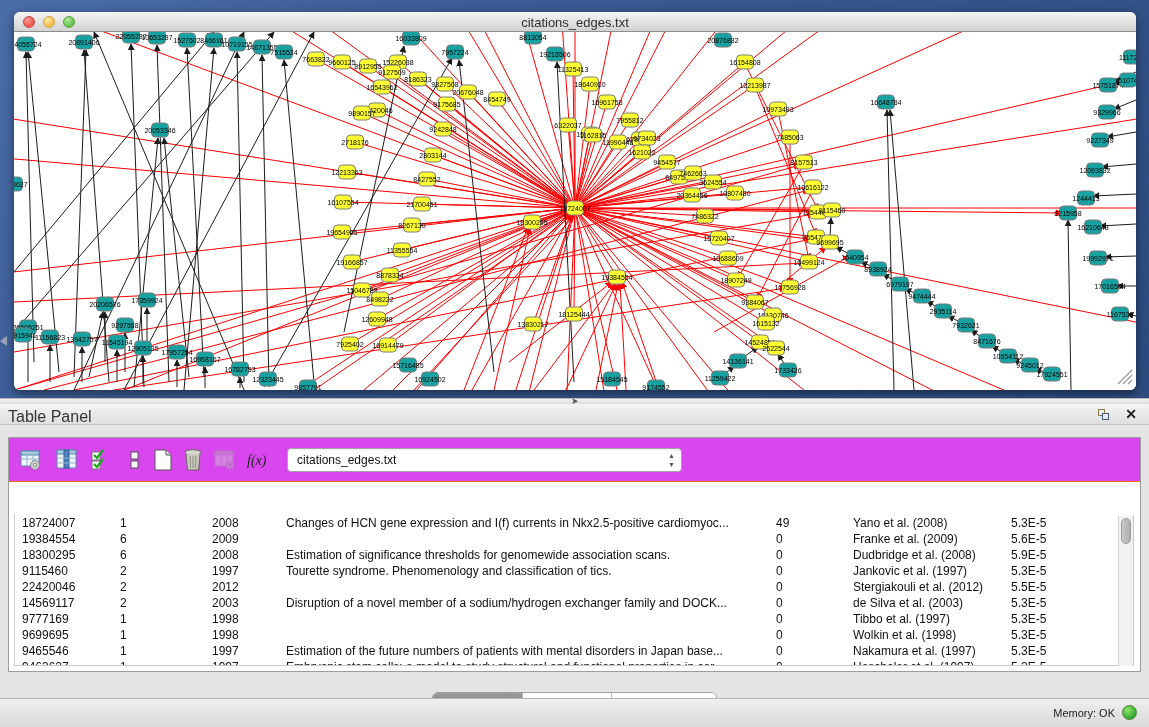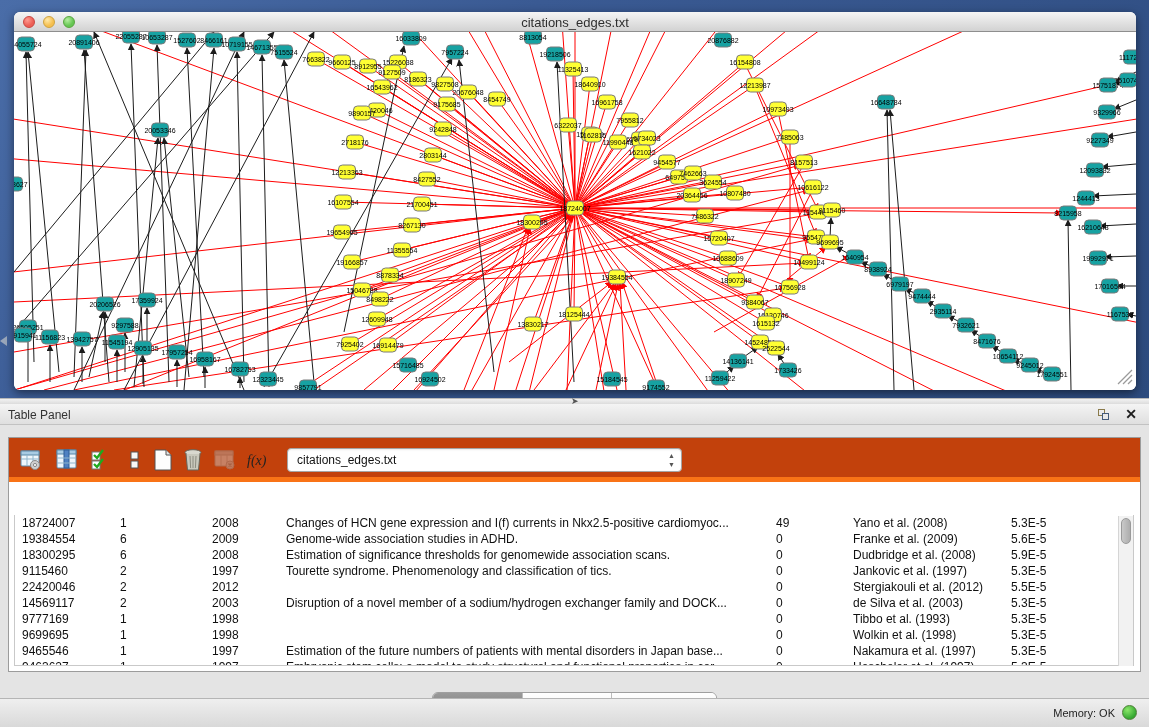--- a/index.html
+++ b/index.html
@@ -30,33 +30,33 @@
   .graph-canvas svg { display:block; }
 
   
   .splitter { position:absolute; left:0; top:398px; width:1149px; height:6px;
     background:linear-gradient(#f2f2f2,#dcdcdc); border-top:1px solid #b9b9b9; }
   .cursor-glyph { position:absolute; left:571px; top:396px; font-size:9px; color:#555; }
 
   
   .panel-header { position:absolute; left:0; top:404px; width:1149px; height:21px;
     background:linear-gradient(#f4f4f4,#dfdfdf); border-bottom:1px solid #c2c2c2; }
-  .panel-title { position:absolute; left:8px; top:4px; font-size:12px; color:#333; }
+  .panel-title { position:absolute; left:8px; top:4px; font-size:16px; color:#333; }
   .float-icon { position:absolute; right:40px; top:5px; width:11px; height:11px; }
   .float-icon .sq1 { position:absolute; left:0; top:0; width:7px; height:7px; border:1.5px solid #8a7a4a; background:transparent; }
   .float-icon .sq2 { position:absolute; left:4px; top:4px; width:7px; height:7px; border:1.5px solid #445a7a; background:#e9e9e9; }
   .close-icon { position:absolute; right:12px; top:2px; font-size:14px; font-weight:bold; color:#1d1d1d; }
 
   .panel-body { position:absolute; left:0; top:425px; width:1149px; height:273px; background:#E4E4E4; }
   .table-frame { position:absolute; left:8px; top:12px; width:1133px; height:235px;
     background:#fff; border:1px solid #9c9c9c; }
 
   
-  .tp-toolbar { position:absolute; left:0; top:0; width:100%; height:44px; background:#c2410c;
-    border-bottom:5px solid #f97316; }
+  .tp-toolbar { position:absolute; left:0; top:0; width:100%; height:44px; background:#d946ef;
+    border-bottom:1px solid #f97316; }
   .tbtn { position:absolute; top:10px; width:24px; height:24px; }
   .combo { position:absolute; left:278px; top:10px; width:395px; height:24px; background:#fff;
     border:1px solid #a5a5a5; border-radius:4px; font-size:12px; color:#111; line-height:22px;
     padding-left:9px; box-shadow:inset 0 1px 2px rgba(0,0,0,.08); }
   .combo .spin { position:absolute; right:6px; top:2px; font-size:7px; color:#555; line-height:9px; text-align:center; }
 
   
   .tp-table { position:absolute; left:5px; top:57px; width:1120px; height:171px; }
   .thead { position:absolute; left:0; top:0; height:20px; width:1120px;
     background:linear-gradient(#dcedf8,#c8e0ef); border:1px solid #9fbccf; }
@@ -685,21 +685,20 @@
             <div class="td" style="left: 190px; width: 74px;">2008</div>
             <div class="td" style="left: 264px; width: 490px;">Changes of HCN gene expression and I(f) currents in Nkx2.5-positive cardiomyoc...</div>
             <div class="td" style="left: 754px; width: 77px;">49</div>
             <div class="td" style="left: 831px; width: 158px;">Yano et al. (2008)</div>
             <div class="td" style="left: 989px; width: 94px;">5.3E-5</div>
           </div>
           <div class="tr" style="top: 16px;">
             <div class="td" style="left: 0px; width: 98px;">19384554</div>
             <div class="td" style="left: 98px; width: 92px;">6</div>
             <div class="td" style="left: 190px; width: 74px;">2009</div>
-            <div class="td" style="left: 264px; width: 490px;">Genome-wide association studies in ADHD.</div>
             <div class="td" style="left: 754px; width: 77px;">0</div>
             <div class="td" style="left: 831px; width: 158px;">Franke et al. (2009)</div>
             <div class="td" style="left: 989px; width: 94px;">5.6E-5</div>
           </div>
           <div class="tr" style="top: 32px;">
             <div class="td" style="left: 0px; width: 98px;">18300295</div>
             <div class="td" style="left: 98px; width: 92px;">6</div>
             <div class="td" style="left: 190px; width: 74px;">2008</div>
             <div class="td" style="left: 264px; width: 490px;">Estimation of significance thresholds for genomewide association scans.</div>
             <div class="td" style="left: 754px; width: 77px;">0</div>
@@ -730,21 +729,21 @@
             <div class="td" style="left: 264px; width: 490px;">Disruption of a novel member of a sodium/hydrogen exchanger family and DOCK...</div>
             <div class="td" style="left: 754px; width: 77px;">0</div>
             <div class="td" style="left: 831px; width: 158px;">de Silva et al. (2003)</div>
             <div class="td" style="left: 989px; width: 94px;">5.3E-5</div>
           </div>
           <div class="tr" style="top: 96px;">
             <div class="td" style="left: 0px; width: 98px;">9777169</div>
             <div class="td" style="left: 98px; width: 92px;">1</div>
             <div class="td" style="left: 190px; width: 74px;">1998</div>
             <div class="td" style="left: 754px; width: 77px;">0</div>
-            <div class="td" style="left: 831px; width: 158px;">Tibbo et al. (1993)</div>
+            <div class="td" style="left: 831px; width: 158px;">Tibbo et al. (1997)</div>
             <div class="td" style="left: 989px; width: 94px;">5.3E-5</div>
           </div>
           <div class="tr" style="top: 112px;">
             <div class="td" style="left: 0px; width: 98px;">9699695</div>
             <div class="td" style="left: 98px; width: 92px;">1</div>
             <div class="td" style="left: 190px; width: 74px;">1998</div>
             <div class="td" style="left: 754px; width: 77px;">0</div>
             <div class="td" style="left: 831px; width: 158px;">Wolkin et al. (1998)</div>
             <div class="td" style="left: 989px; width: 94px;">5.3E-5</div>
           </div>

